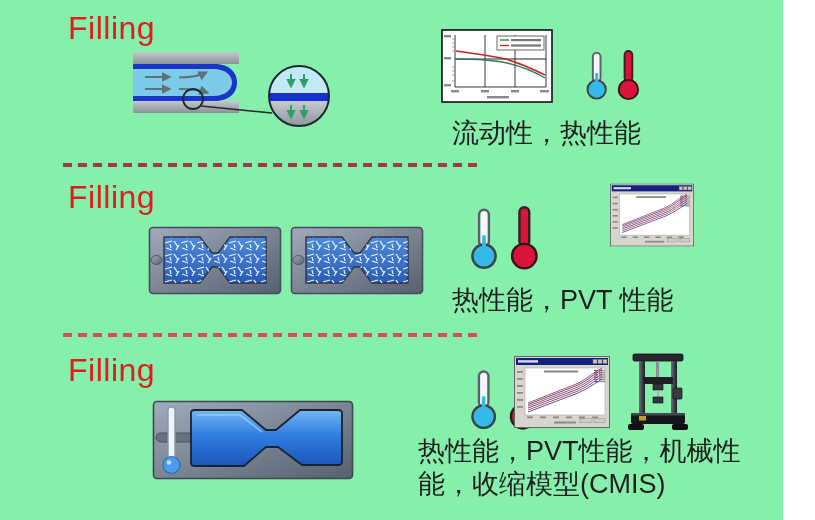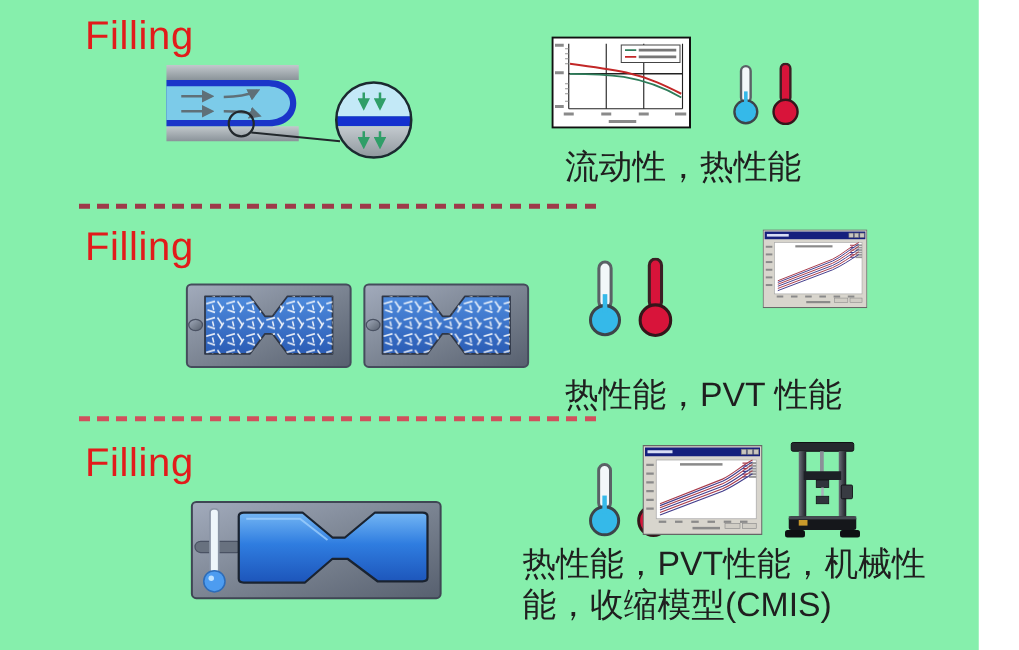--- a/index.html
+++ b/index.html
@@ -228,21 +228,21 @@
   </svg>
 
   <svg class="abs" style="left:468px;top:206px;" width="76" height="66" viewBox="0 0 62 54">
     <use href="#sym-therm-pair"></use>
   </svg>
 
   <svg class="abs" style="left:610px;top:177px;" width="84" height="76" viewBox="0 0 96 72">
     <use href="#sym-pvt-window"></use>
   </svg>
 
-  <div class="caption" style="left:452px;top:300px;">热性能，PVT 性能</div>
+  <div class="caption" style="left:452px;top:284px;">热性能，PVT 性能</div>
 
   <div class="divider d2" style="left:63px;top:333px;width:418px;"></div>
 
   <div class="phase-label" style="left:68px;top:354px;">Filling</div>
 
   <svg class="abs" style="left:152px;top:400px;" width="202" height="80" viewBox="0 0 202 80">
     <rect x="1.5" y="1.5" width="199" height="77" rx="3.5" fill="url(#moldGrad)" stroke="#3f4654" stroke-width="1.6"></rect>
     <rect x="4" y="33" width="38" height="9" rx="4.5" fill="#68717f" stroke="#4a5263" stroke-width="1"></rect>
     <path d="M39,13 Q39,10 43,10 H90 L114,30 H124 L148,10 H186 Q190,10 190,13 V62 Q190,65 186,65 H150 L126,47 H114 L92,66 H43 Q39,66 39,63 Z" fill="url(#partGrad)" stroke="#1a2330" stroke-width="1.8" stroke-linejoin="round"></path>
     <path d="M45,15 H88 L110,32" fill="none" stroke="#a6d4ff" stroke-width="1.6" opacity="0.7"></path>

